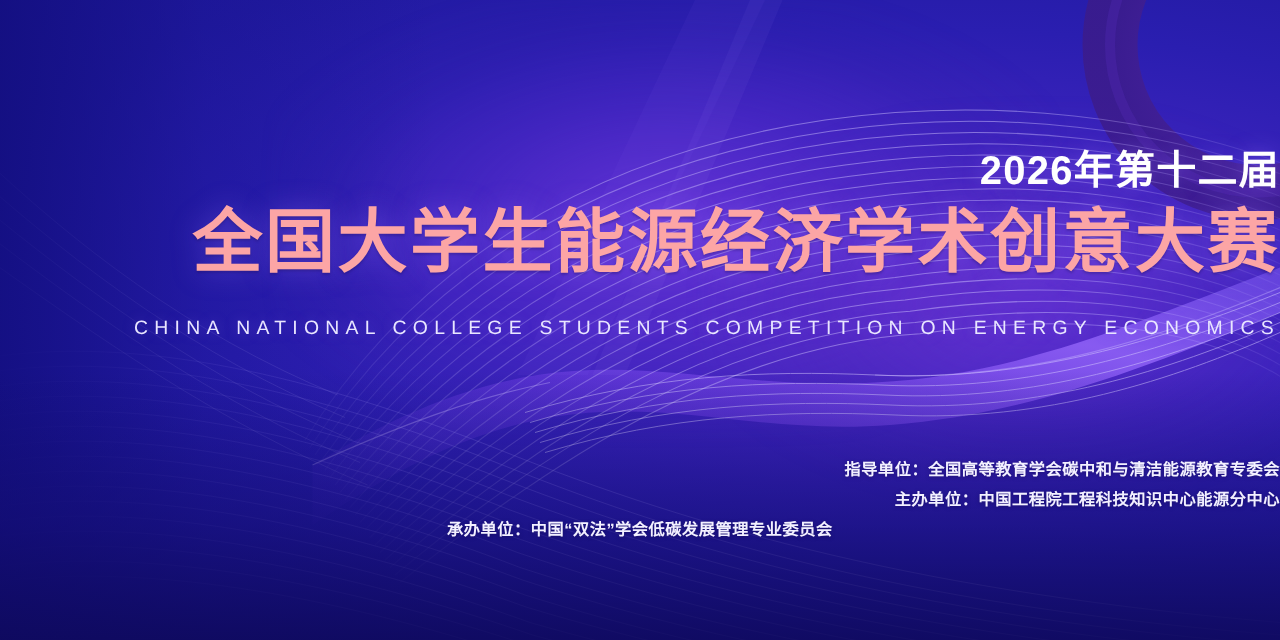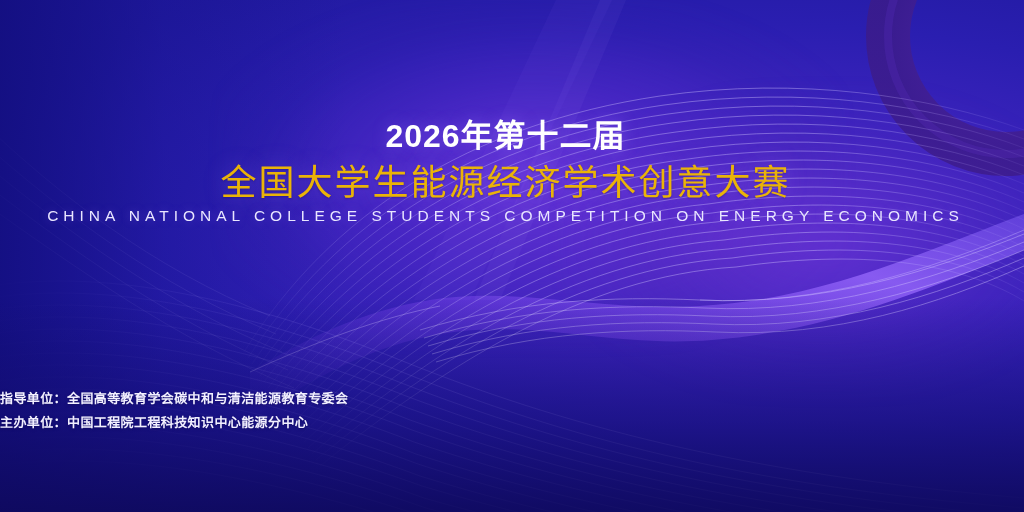--- a/index.html
+++ b/index.html
@@ -70,56 +70,56 @@
     position: absolute;
     inset: 0;
     display: flex;
     flex-direction: column;
     align-items: center;
   }
 
   .title-block {
     position: absolute;
     top: 118px;
-    left: 0; right: 13px;
-    text-align: center;
+    left: 0; right: 0;
+    text-align: right;
   }
   .year-line {
     font-size: 32px;
     font-weight: 700;
     color: #ffffff;
     letter-spacing: 1px;
     line-height: 1.18;
     text-shadow: 0 0 16px rgba(150,110,255,0.45);
   }
   .main-title {
     margin-top: 6px;
-    font-size: 36px;
-    font-weight: 400;
-    color: #eab308;
+    font-size: 56px;
+    font-weight: 700;
+    color: #fca5a5;
     letter-spacing: 2px;
     line-height: 1.14;
     text-shadow: 0 0 22px rgba(150,110,255,0.40), 0 1px 2px rgba(20,10,80,0.35);
   }
   .en-subtitle {
-    margin-top: 4px;
+    margin-top: 28px;
     font-size: 15.5px;
     font-weight: 400;
     color: #e9e6ff;
     letter-spacing: 5.0px;
     line-height: 1.2;
     white-space: nowrap;
     text-shadow: 0 0 10px rgba(150,110,255,0.35);
   }
 
   .footer-block {
     position: absolute;
-    top: 387px;
+    top: 364px;
     left: 0; right: 0;
-    text-align: left;
+    text-align: right;
   }
   .footer-line {
     font-size: 13px;
     font-weight: 700;
     color: #f2f0ff;
     letter-spacing: 0.4px;
     line-height: 24px;
     white-space: nowrap;
     text-shadow: 0 1px 3px rgba(18,10,80,0.55);
   }
@@ -260,17 +260,18 @@
     <div class="title-block">
       <div class="year-line">2026年第十二届</div>
       <div class="main-title">全国大学生能源经济学术创意大赛</div>
       <div class="en-subtitle">CHINA NATIONAL COLLEGE STUDENTS COMPETITION ON ENERGY ECONOMICS</div>
     </div>
 
     <div class="footer-block">
       <div class="footer-line">指导单位：全国高等教育学会碳中和与清洁能源教育专委会</div>
       <div class="footer-line">主办单位：中国工程院工程科技知识中心能源分中心</div>
       <div class="footer-line row-split">
+        <span>承办单位：中国“双法”学会低碳发展管理专业委员会</span>
       </div>
     </div>
 
   </div>
 </div>
 
 </body></html>

